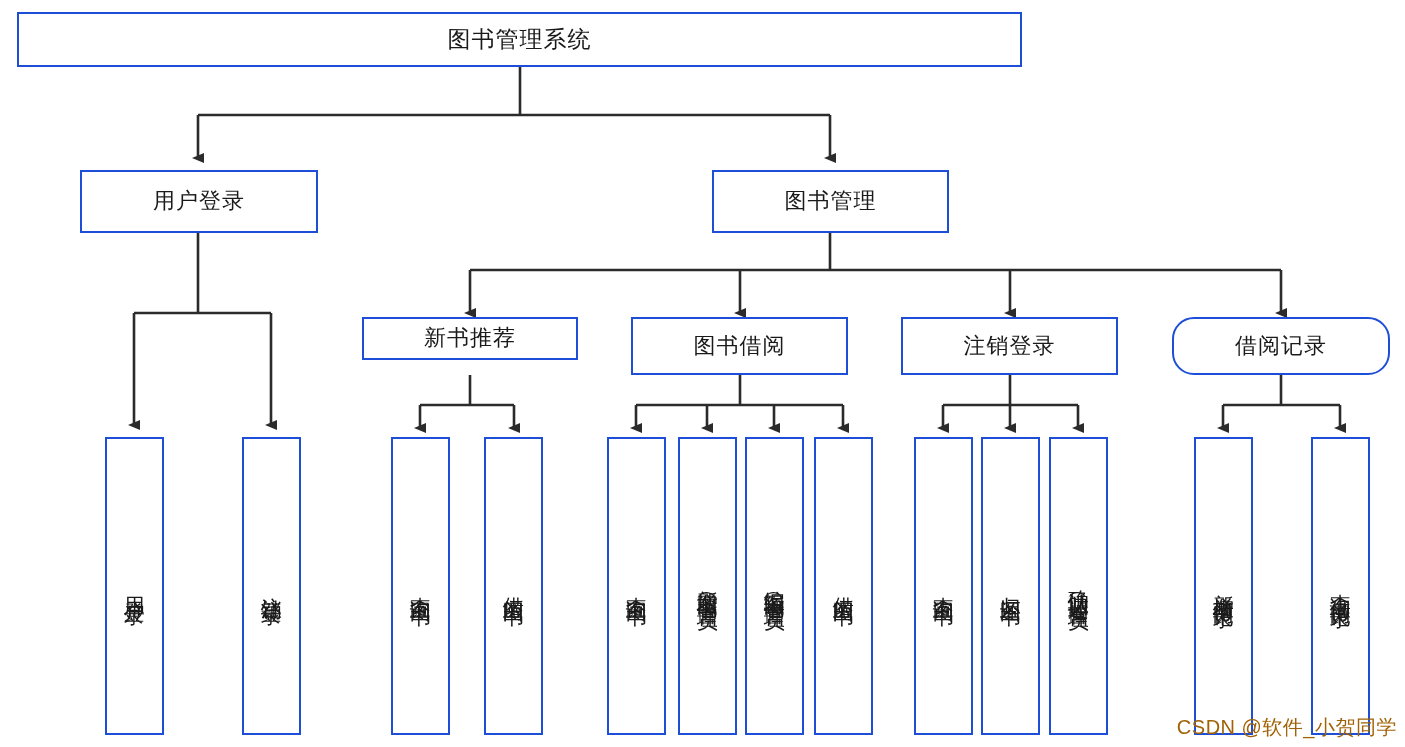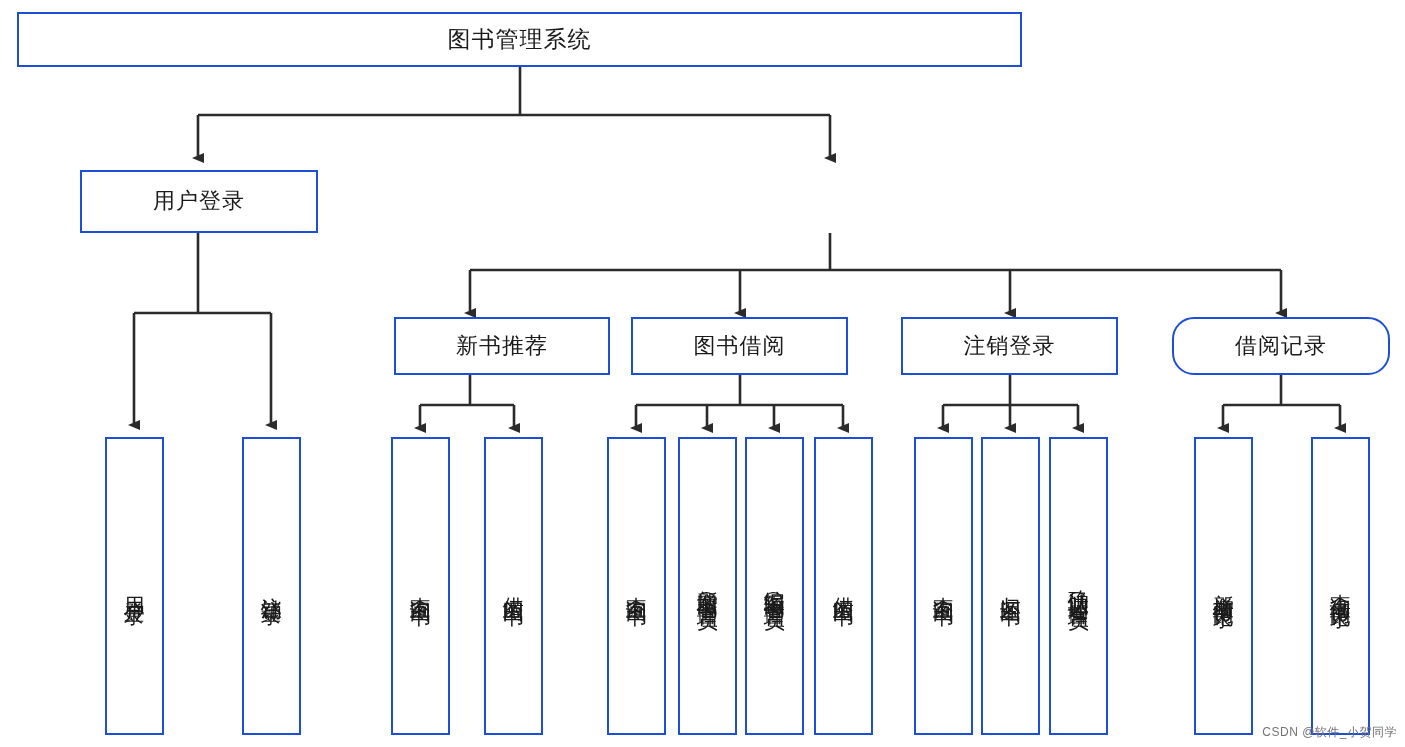--- a/index.html
+++ b/index.html
@@ -57,22 +57,22 @@
   }
   .node.vert .vtext {
     writing-mode: vertical-rl;
     text-orientation: upright;
     display: block;
   }
   .watermark {
     position: absolute;
     right: 8px;
     bottom: 6px;
-    font-size: 12px;
-    color: #737373;
+    font-size: 20px;
+    color: #a16207;
     letter-spacing: 0.5px;
     z-index: 5;
     white-space: nowrap;
   }
 </style>
 </head>
 <body>
 
 <div id="canvas">
 
@@ -126,22 +126,25 @@
     </g>
   </svg>
 
   <div class="node horiz root" style="left:17px; top:12px; width:1005px; height:55px;">
     <span>图书管理系统</span>
   </div>
 
   <div class="node horiz" style="left:80px; top:170px; width:238px; height:63px;">
     <span>用户登录</span>
   </div>
-
-  <div class="node horiz" style="left:362px; top:317px; width:216px; height:58px;margin-left:32px;">
+  <div class="node horiz" style="left:712px; top:170px; width:237px; height:63px;">
+    <span>图书管理</span>
+  </div>
+
+  <div class="node horiz" style="left:362px; top:317px; width:216px; height:43px;">
     <span>新书推荐</span>
   </div>
   <div class="node horiz" style="left:631px; top:317px; width:217px; height:58px;">
     <span>图书借阅</span>
   </div>
   <div class="node horiz" style="left:901px; top:317px; width:217px; height:58px;">
     <span>注销登录</span>
   </div>
   <div class="node horiz" style="left:1172px; top:317px; width:218px; height:58px;border-radius:22px;">
     <span>借阅记录</span>

